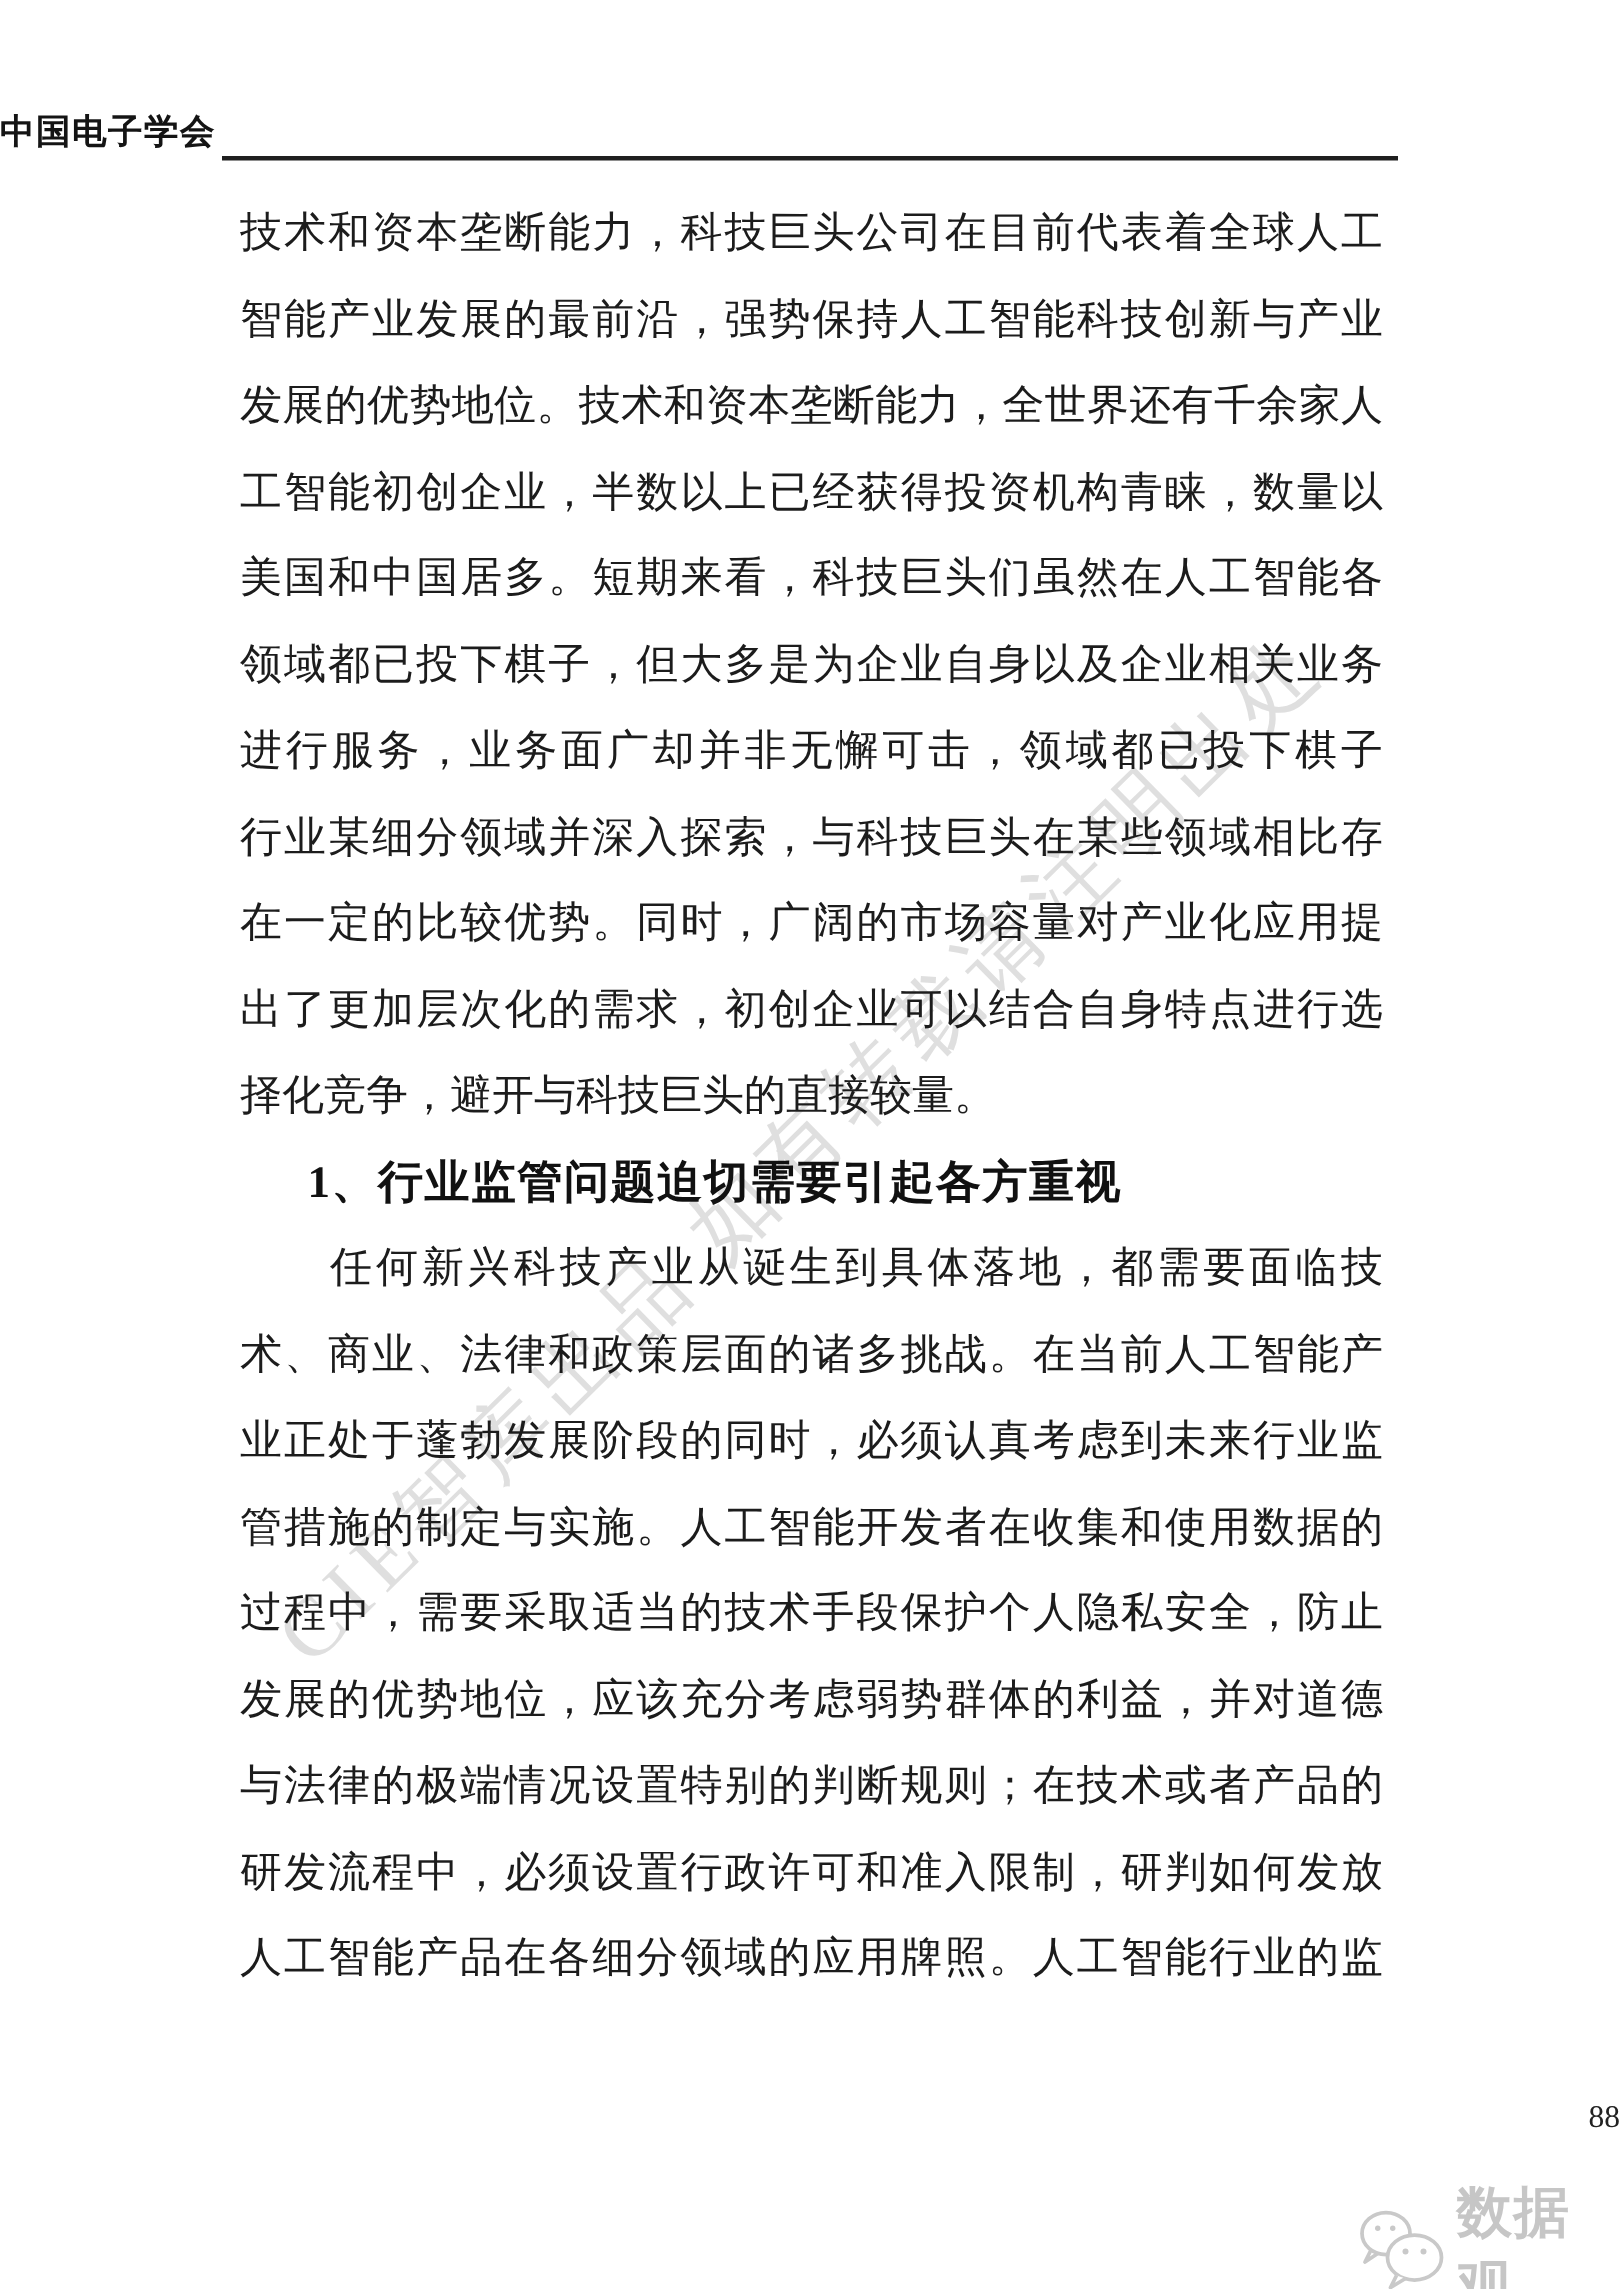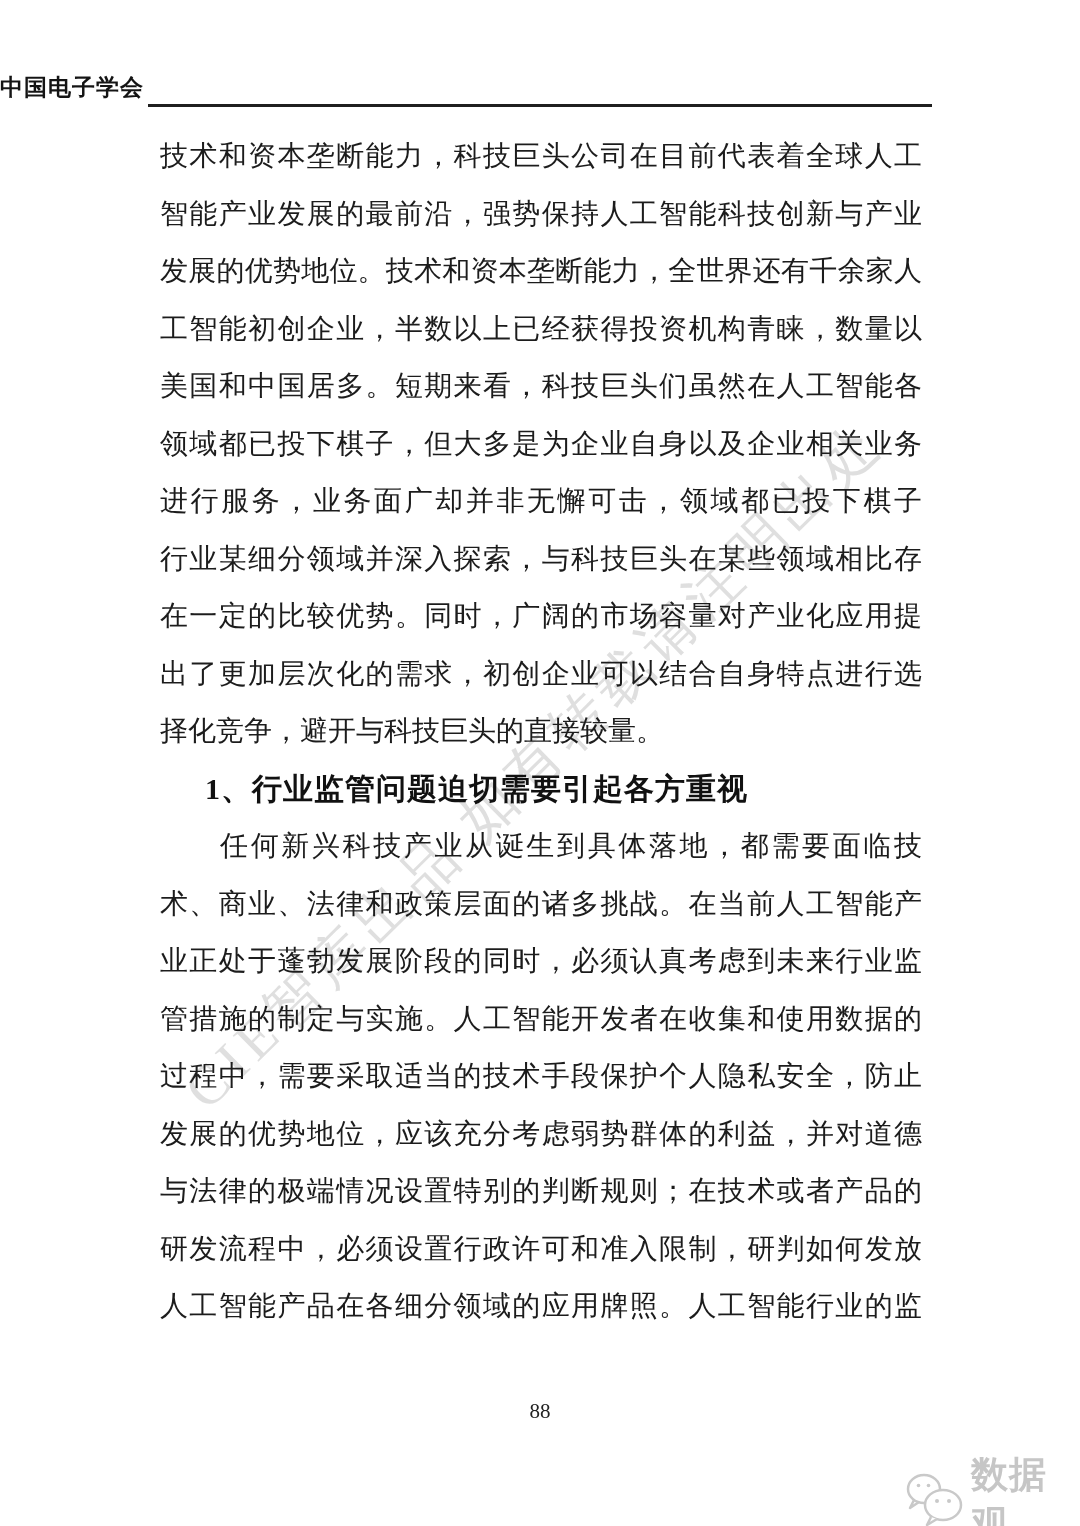--- a/index.html
+++ b/index.html
@@ -48,21 +48,21 @@
   }
   .row.heading{
     font-weight:bold;font-size:30px;
     padding-left:45px;letter-spacing:1px;
     color:#111111;
   }
   .row.indent{text-indent:60px;}
   
   .pagenum{
     position:absolute;top:1396px;left:0;width:100%;
-    text-align:center;font-size:21px;color:#222222;
+    text-align:right;font-size:21px;color:#222222;
     line-height:30px;
   }
   .brand{
     position:absolute;left:903px;top:1450px;
     display:flex;align-items:center;gap:4px;
     color:#c6c6c6;
     font-family:"Liberation Sans","DejaVu Sans",sans-serif;
     font-size:37px;font-weight:bold;letter-spacing:1px;
     z-index:2;
   }

